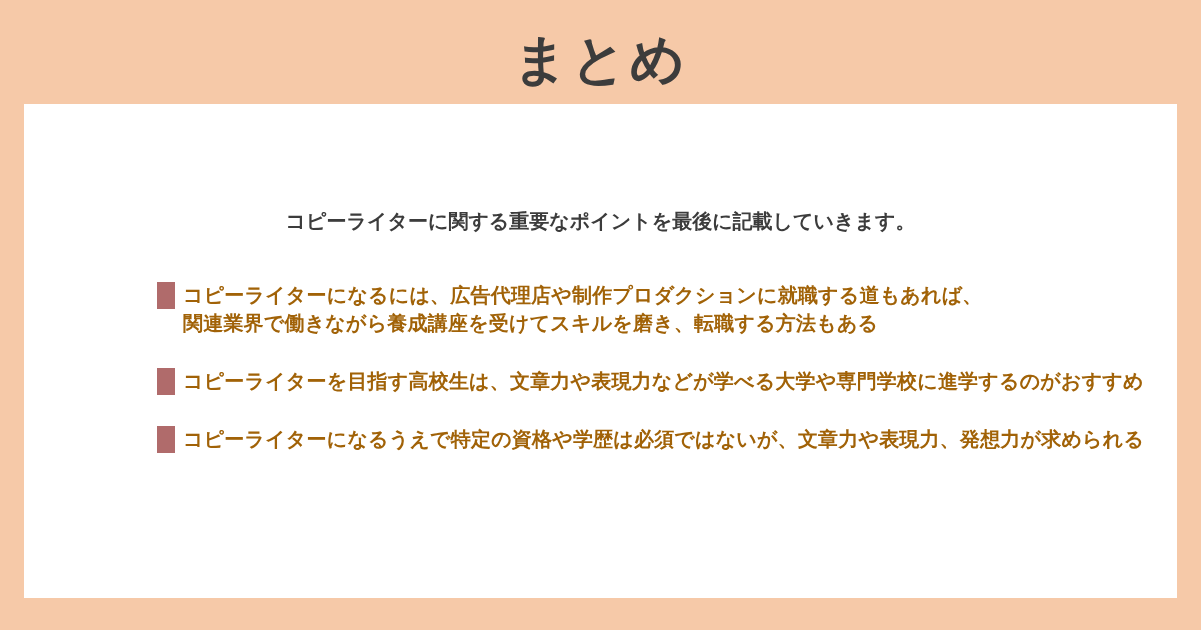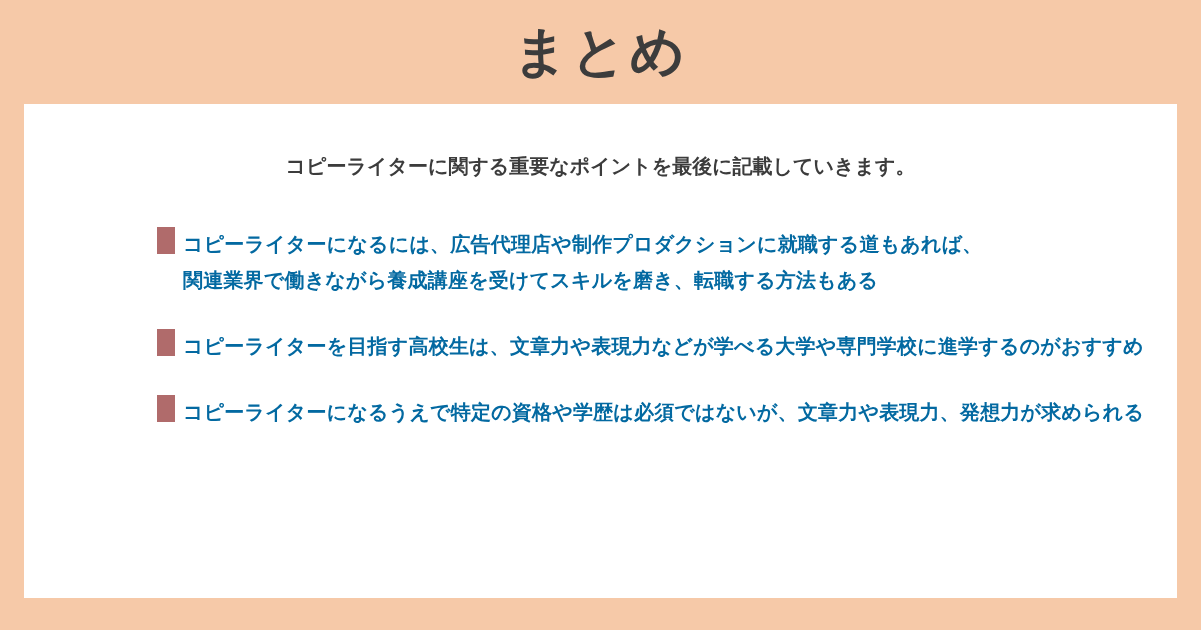--- a/index.html
+++ b/index.html
@@ -13,21 +13,21 @@
     font-family: "Liberation Sans", sans-serif;
   }
   .page {
     position: relative;
     width: 1201px;
     height: 630px;
     background: #F6C9A8;
   }
   .title {
     position: absolute;
-    top: 0;
+    top: 8px;
     left: 0;
     width: 100%;
     height: 104px;
     margin: 0;
     display: flex;
     align-items: center;
     justify-content: center;
     font-size: 54px;
     font-weight: 700;
     letter-spacing: 3px;
@@ -36,39 +36,39 @@
   .panel {
     position: absolute;
     left: 24px;
     right: 24px;
     top: 104px;
     bottom: 32px;
     background: #FFFFFF;
   }
   .intro {
     margin: 0;
-    padding-top: 49px;
+    padding-top: 104px;
     text-align: center;
     font-size: 20px;
     font-weight: 700;
     color: #3C3C3C;
   }
   .points {
     list-style: none;
     margin: 46px 0 0 133px;
     padding: 0;
   }
   .point {
     display: flex;
     align-items: flex-start;
     margin-bottom: 30px;
     font-size: 20px;
     font-weight: 700;
-    color: #0369a1;
-    line-height: 36px;
+    color: #a16207;
+    line-height: 28px;
   }
   .marker {
     flex: 0 0 auto;
     width: 18px;
     height: 27px;
     margin-top: 1px;
     margin-right: 8px;
     background: #B06B6B;
   }
   .point-text {

